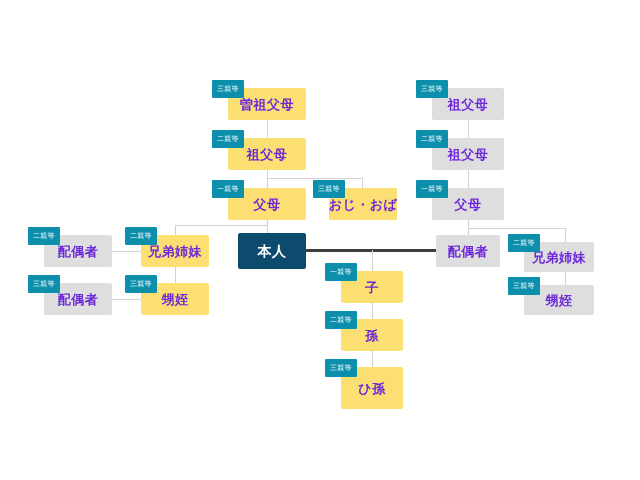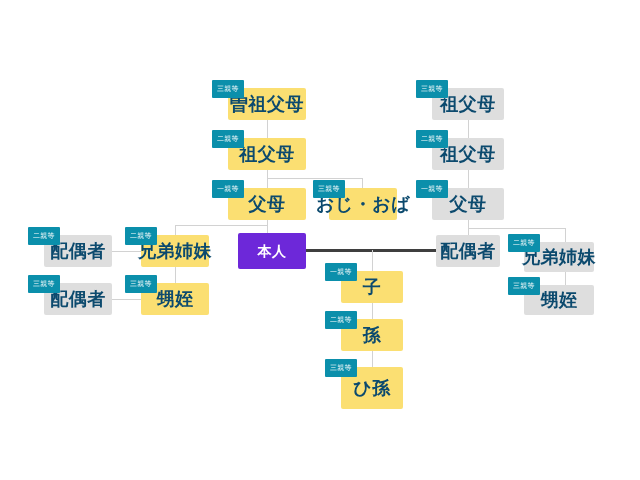--- a/index.html
+++ b/index.html
@@ -31,30 +31,30 @@
     height: 3px;
   }
   
   .node {
     position: absolute;
     box-sizing: border-box;
     display: flex;
     align-items: center;
     justify-content: center;
     border-radius: 2px;
-    font-size: 18px;
+    font-size: 13px;
     font-weight: bold;
     letter-spacing: 0.5px;
-    color: #0c4a6e;
+    color: #6d28d9;
     white-space: nowrap;
     line-height: 1;
   }
   .node.yellow { background: #fbdf72; }
   .node.gray   { background: #dedede; }
-  .node.teal   { background: #6d28d9; color: #ffffff; font-size: 14px; }
+  .node.teal   { background: #0c4a6e; color: #ffffff; font-size: 14px; }
   
   .badge {
     position: absolute;
     box-sizing: border-box;
     height: 18px;
     padding: 8px 5px;
     background: #0b8fab;
     color: #ffffff;
     font-size: 7px;
     font-weight: normal;

